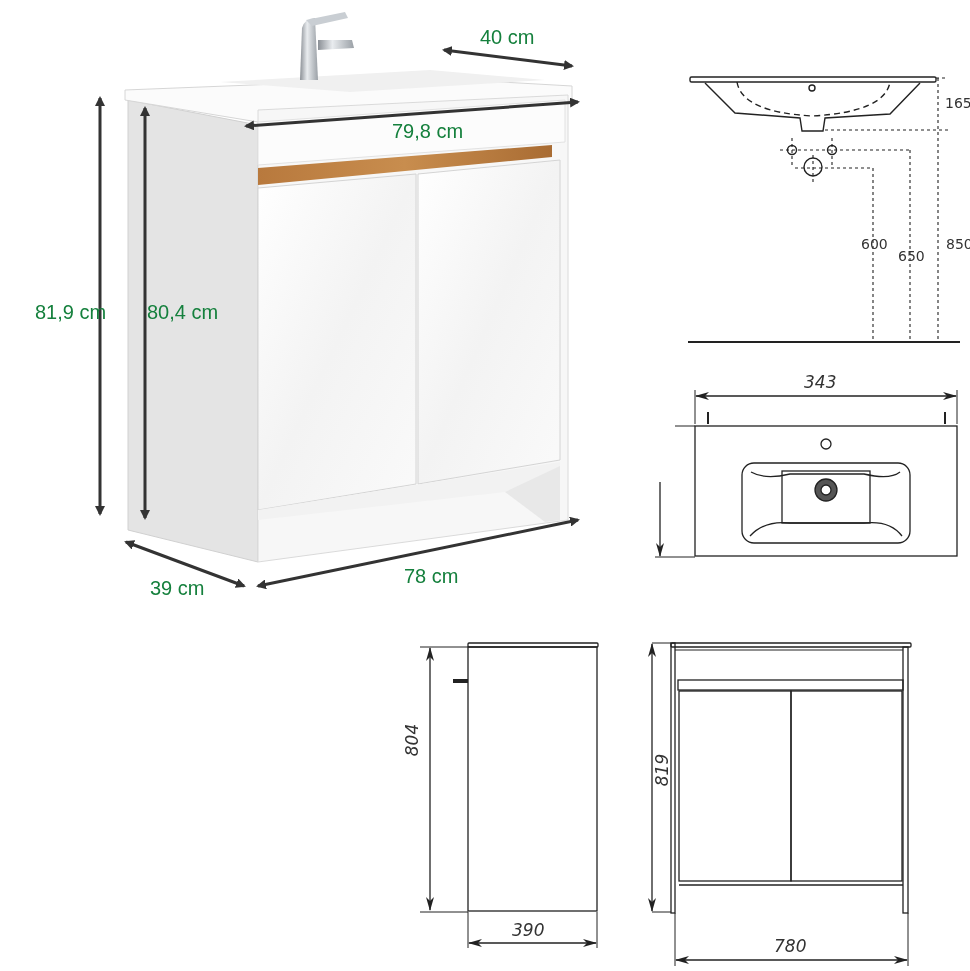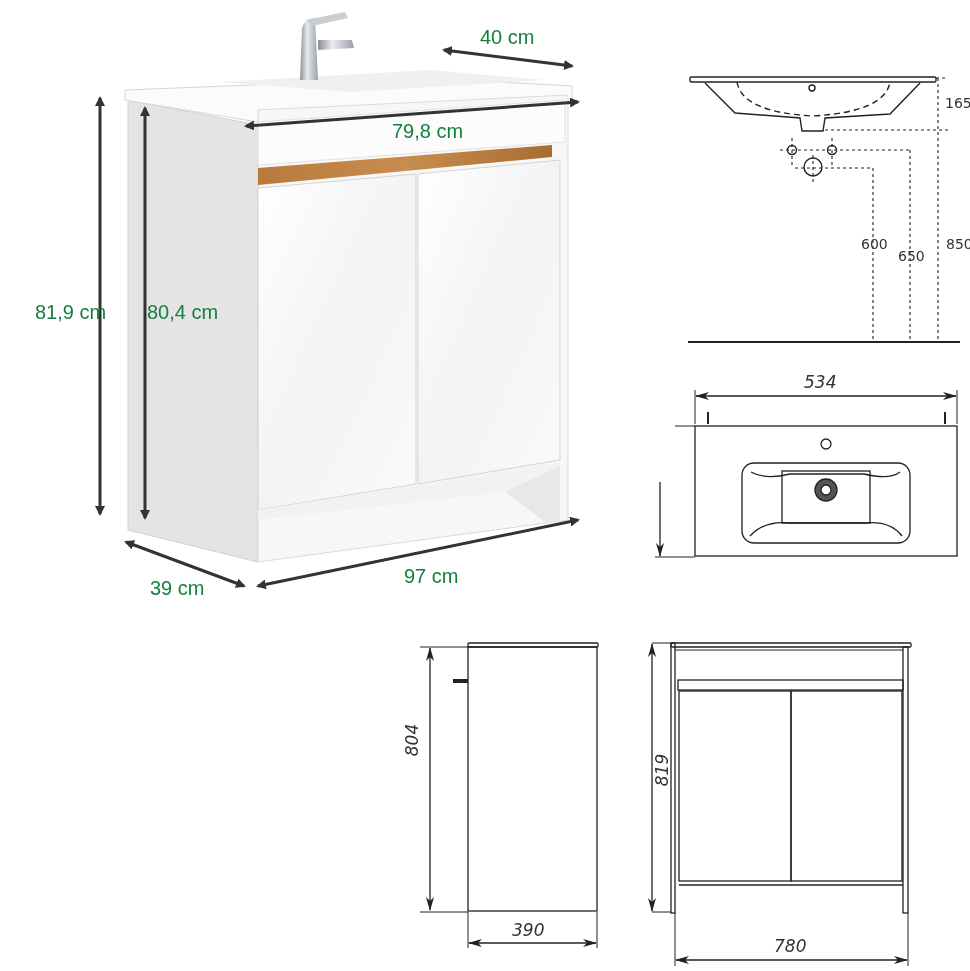--- a/index.html
+++ b/index.html
@@ -142,26 +142,26 @@
     <line x1="908" y1="913" x2="908" y2="966" stroke-width="1"></line>
     <line x1="676" y1="960" x2="907" y2="960" marker-start="url(#ahs)" marker-end="url(#ahs)"></line>
   </g>
 </svg>
 
 <div class="lbl" style="left:480px; top:26px;">40 cm</div>
 <div class="lbl" style="left:392px; top:120px;">79,8 cm</div>
 <div class="lbl" style="left:4px; top:301px;margin-left:31px;">81,9 cm</div>
 <div class="lbl" style="left:147px; top:301px;">80,4 cm</div>
 <div class="lbl" style="left:138px; top:577px;margin-left:12px;">39 cm</div>
-<div class="lbl" style="left:404px; top:565px;">97 cm</div>
+<div class="lbl" style="left:404px; top:565px;">78 cm</div>
 
 <div class="tech-up" style="left:945px; top:95px;">165</div>
 <div class="tech-up" style="left:861px; top:236px;text-align:right;">600</div>
 <div class="tech-up" style="left:898px; top:236px;margin-top:12px;">650</div>
 <div class="tech-up" style="left:946px; top:236px;">850</div>
 
-<div class="tech" style="left:804px; top:372px;">534</div>
+<div class="tech" style="left:804px; top:372px;">343</div>
 
 <div class="tech vert" style="left:396px; top:730px;">804</div>
 <div class="tech" style="left:512px; top:920px;">390</div>
 
 <div class="tech vert" style="left:646px; top:760px;">819</div>
 <div class="tech" style="left:774px; top:936px;text-align:center;">780</div>
 
 </body></html>

